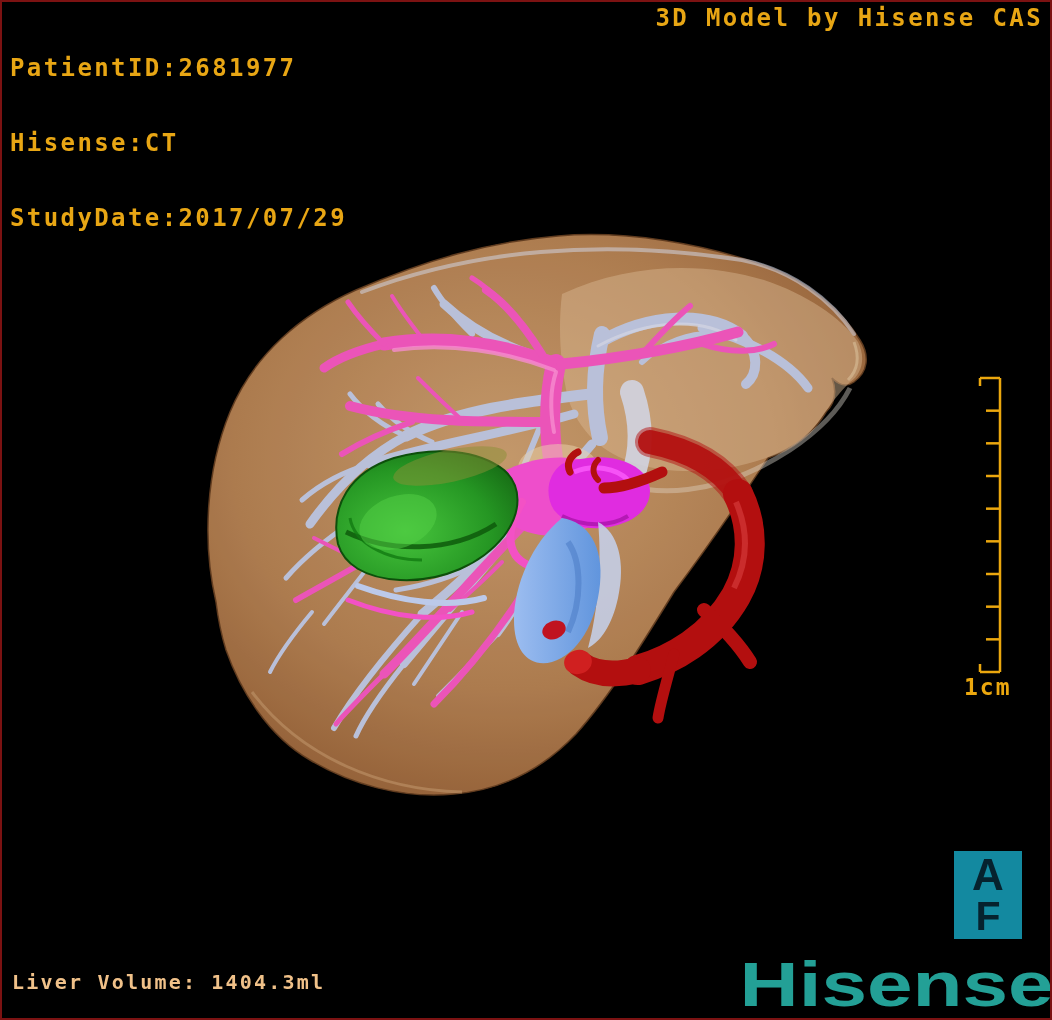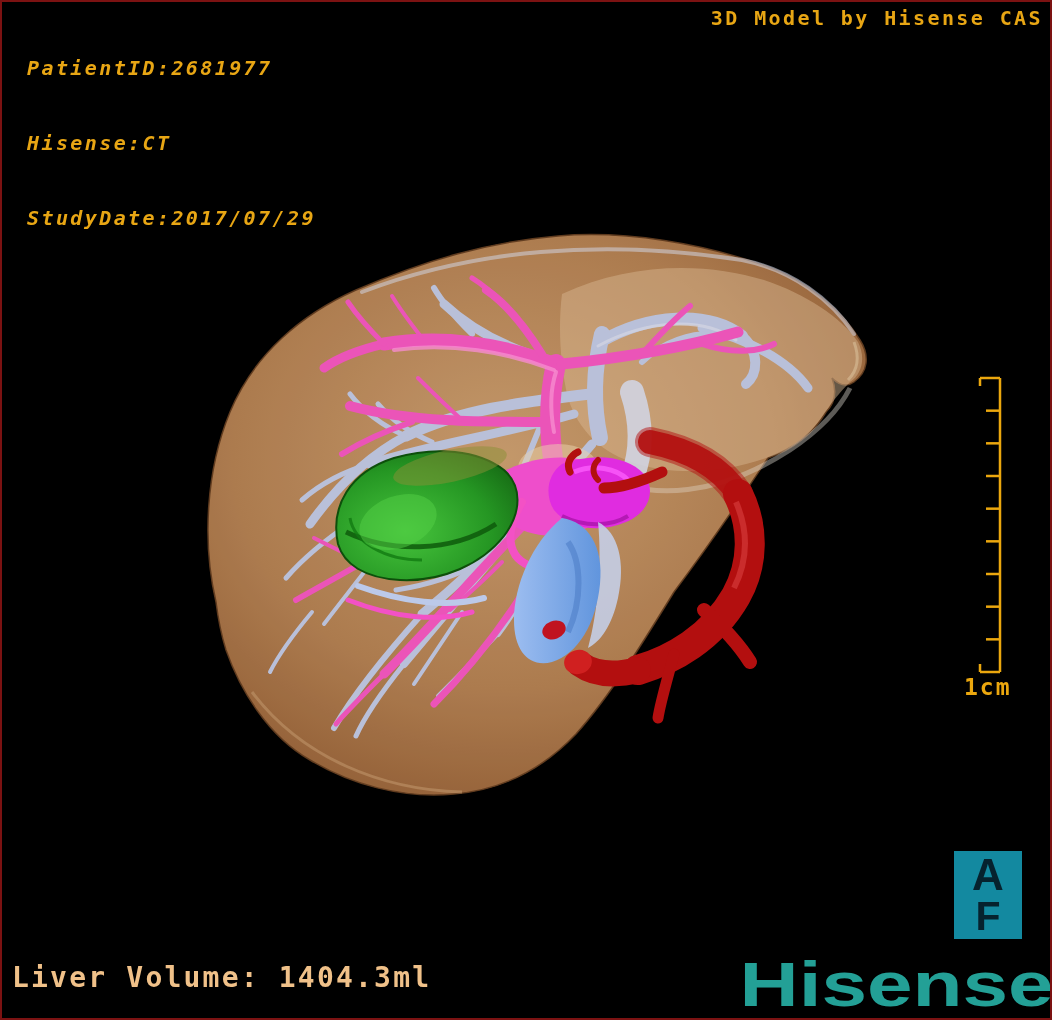--- a/index.html
+++ b/index.html
@@ -2,28 +2,28 @@
 <html style="--background: #000000; --frame-border: #7c1212; --annotation-text: #e8a614; --volume-text: #f0c189; --scale-bar: #eba70e; --logo-teal: #23a096; --badge-teal: #1389a0; --badge-letter: #06222e; --liver-tan: #b5875a; --liver-light: #dfc29c; --hepatic-vein-blue: #bcc9e9; --portal-pink: #f351c5; --tumor-green: #2aa02a; --ivc-blue: #78a7e8; --artery-red: #b30f0f; --porta-magenta: #e02ce0;"><head>
 <meta charset="utf-8">
 <style>
   html,body{margin:0;padding:0;background:#000;}
   .stage{
     position:relative;width:1052px;height:1020px;background:var(--background,#000);
     border:2px solid var(--frame-border,#7c1212);box-sizing:border-box;overflow:hidden;
     font-family:"DejaVu Sans Mono","Liberation Mono",monospace;
   }
   .anno{
-    color:var(--annotation-text,#e8a614);font-size:20px;font-weight:bold;
+    color:var(--annotation-text,#e8a614);font-size:24px;font-weight:bold;
     letter-spacing:2.4px;line-height:25px;white-space:pre;
   }
-  .info{position:absolute;left:25px;top:4px;font-style:italic;}
+  .info{position:absolute;left:8px;top:4px;}
   .title{position:absolute;right:7px;top:4px;}
   .volume{
     position:absolute;left:10px;bottom:24px;color:var(--volume-text,#f0c189);
-    font-size:28px;font-weight:bold;letter-spacing:2.2px;
+    font-size:20px;font-weight:bold;letter-spacing:2.2px;
   }
   .model-svg{position:absolute;left:0;top:0;width:1052px;height:1020px;cursor:grab;}
   .ruler{position:absolute;left:970px;top:372px;width:34px;height:302px;}
   .ruler svg{display:block;}
   .ruler-label{
     position:absolute;left:962px;top:672px;color:var(--scale-bar,#eba70e);
     font-size:23px;font-weight:bold;letter-spacing:2px;
     font-family:"DejaVu Sans Mono","Liberation Mono",monospace;
     text-align:right;
   }

